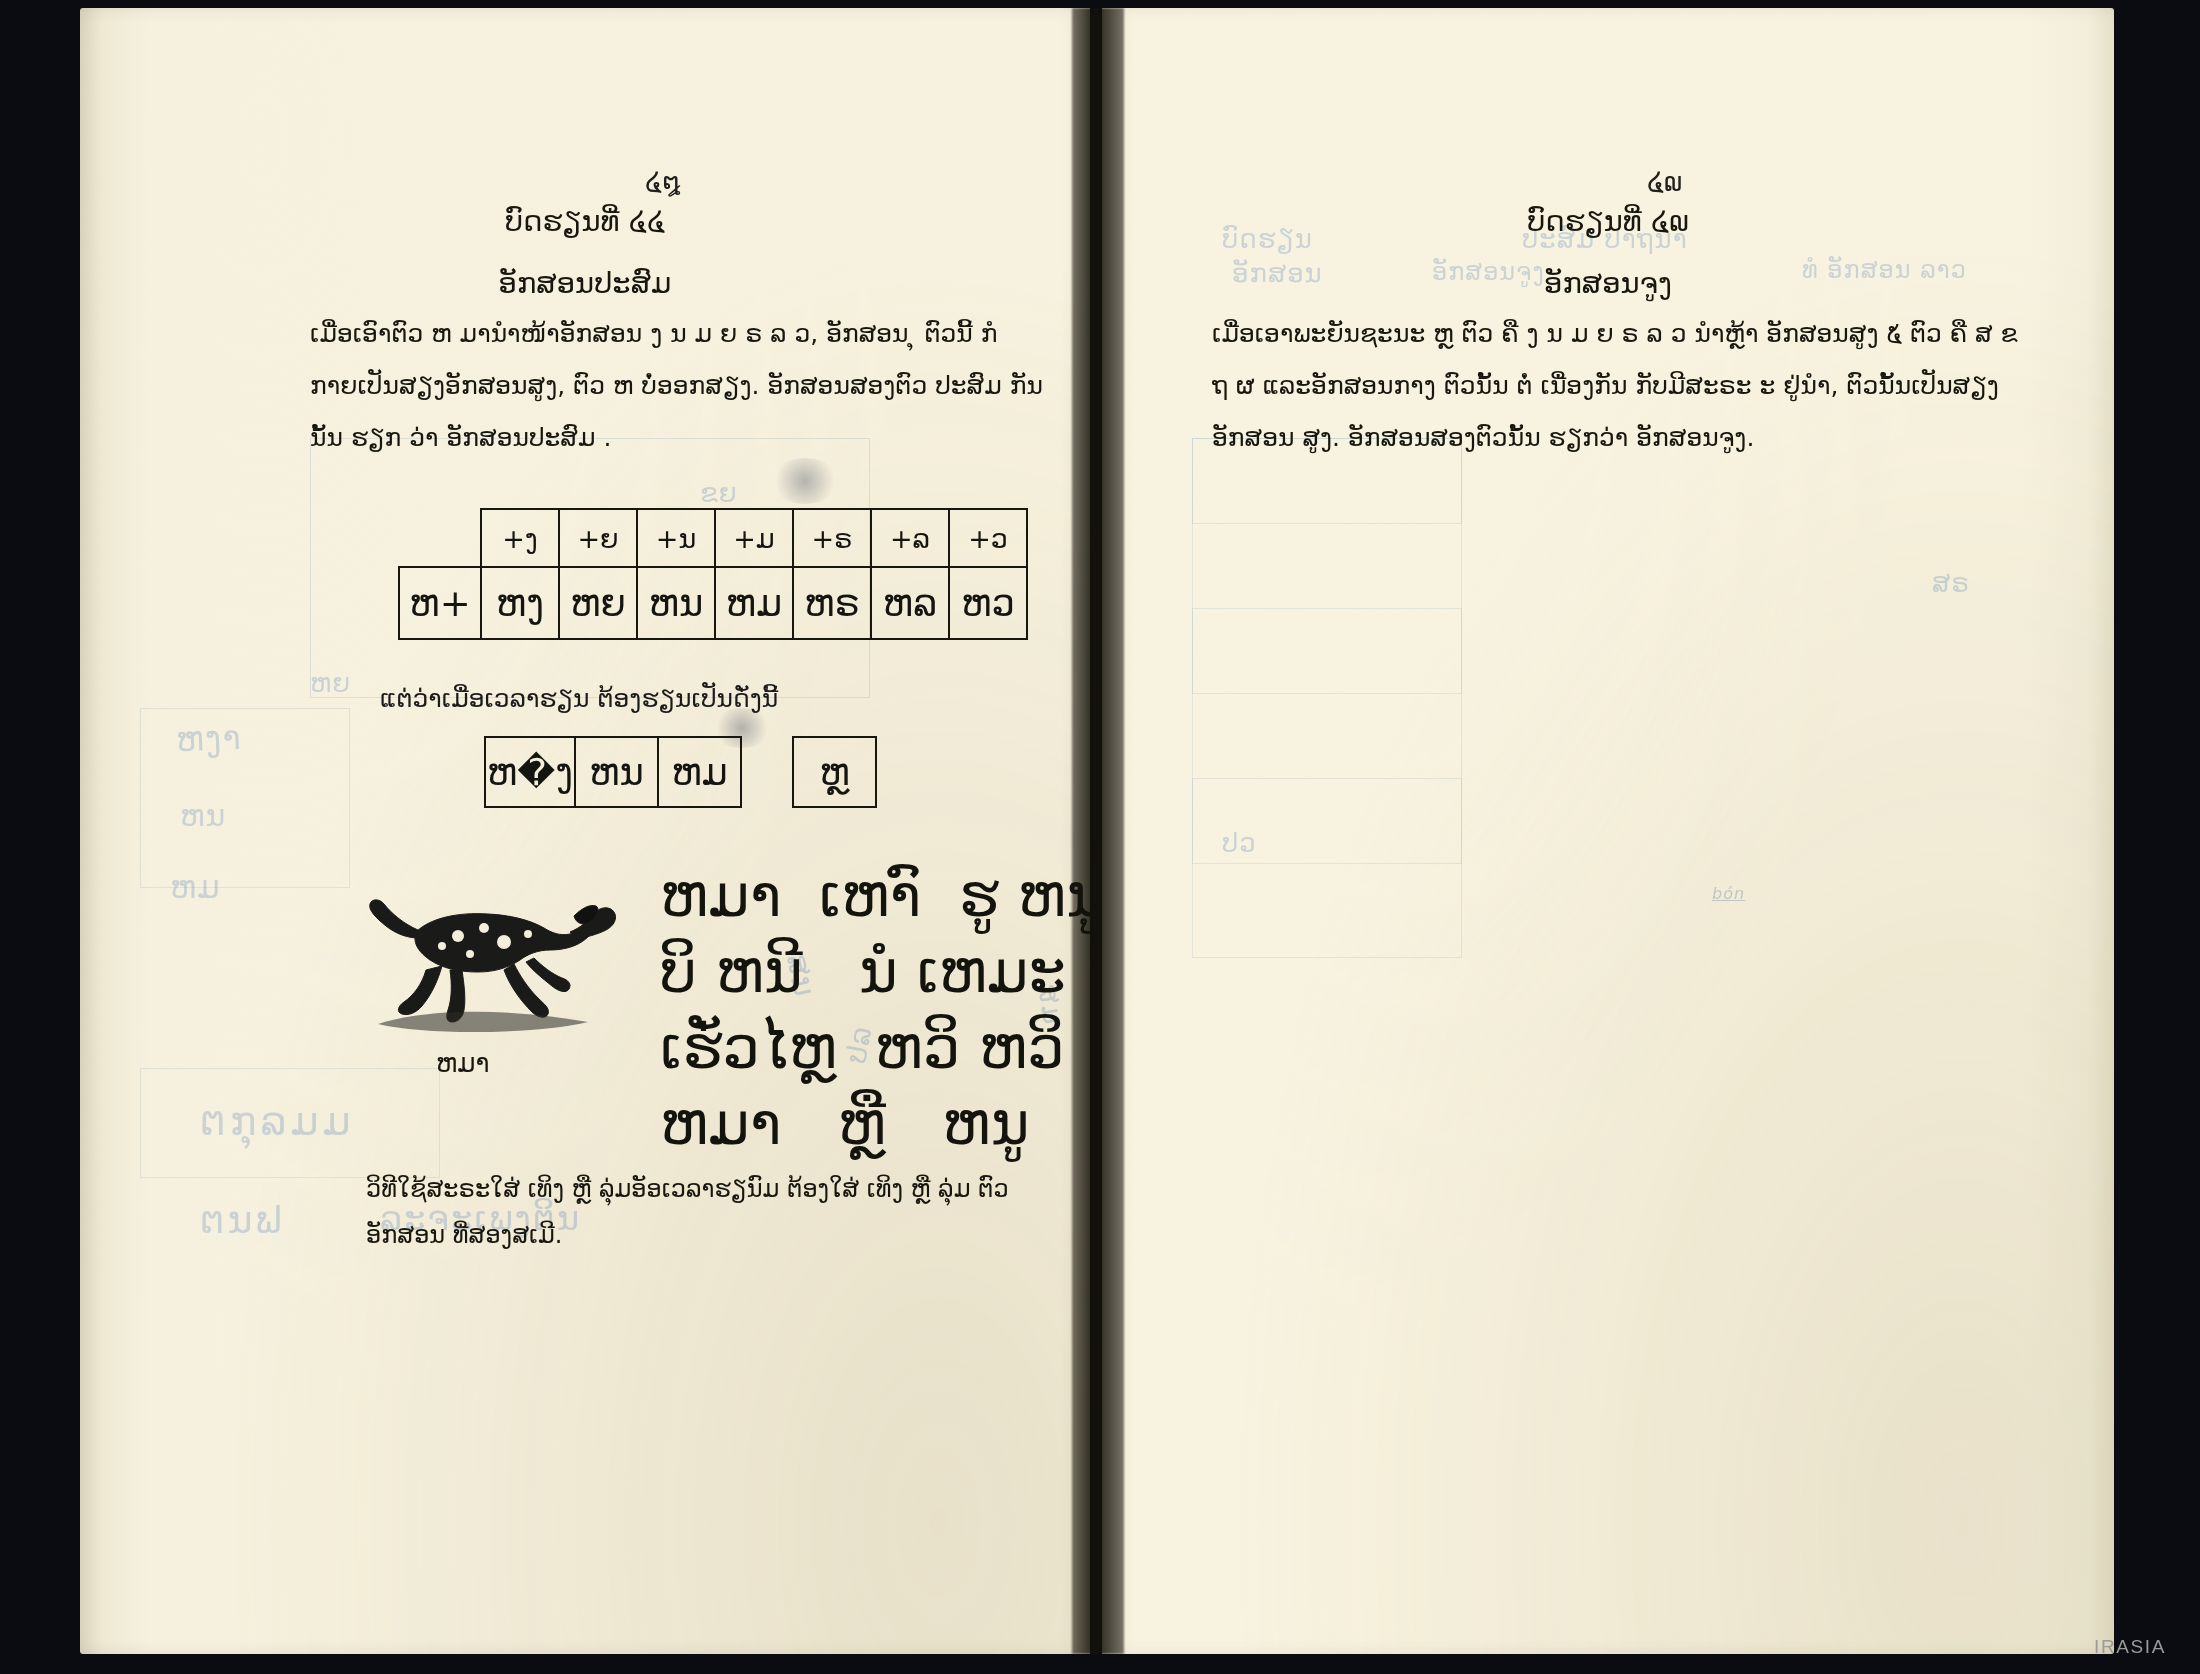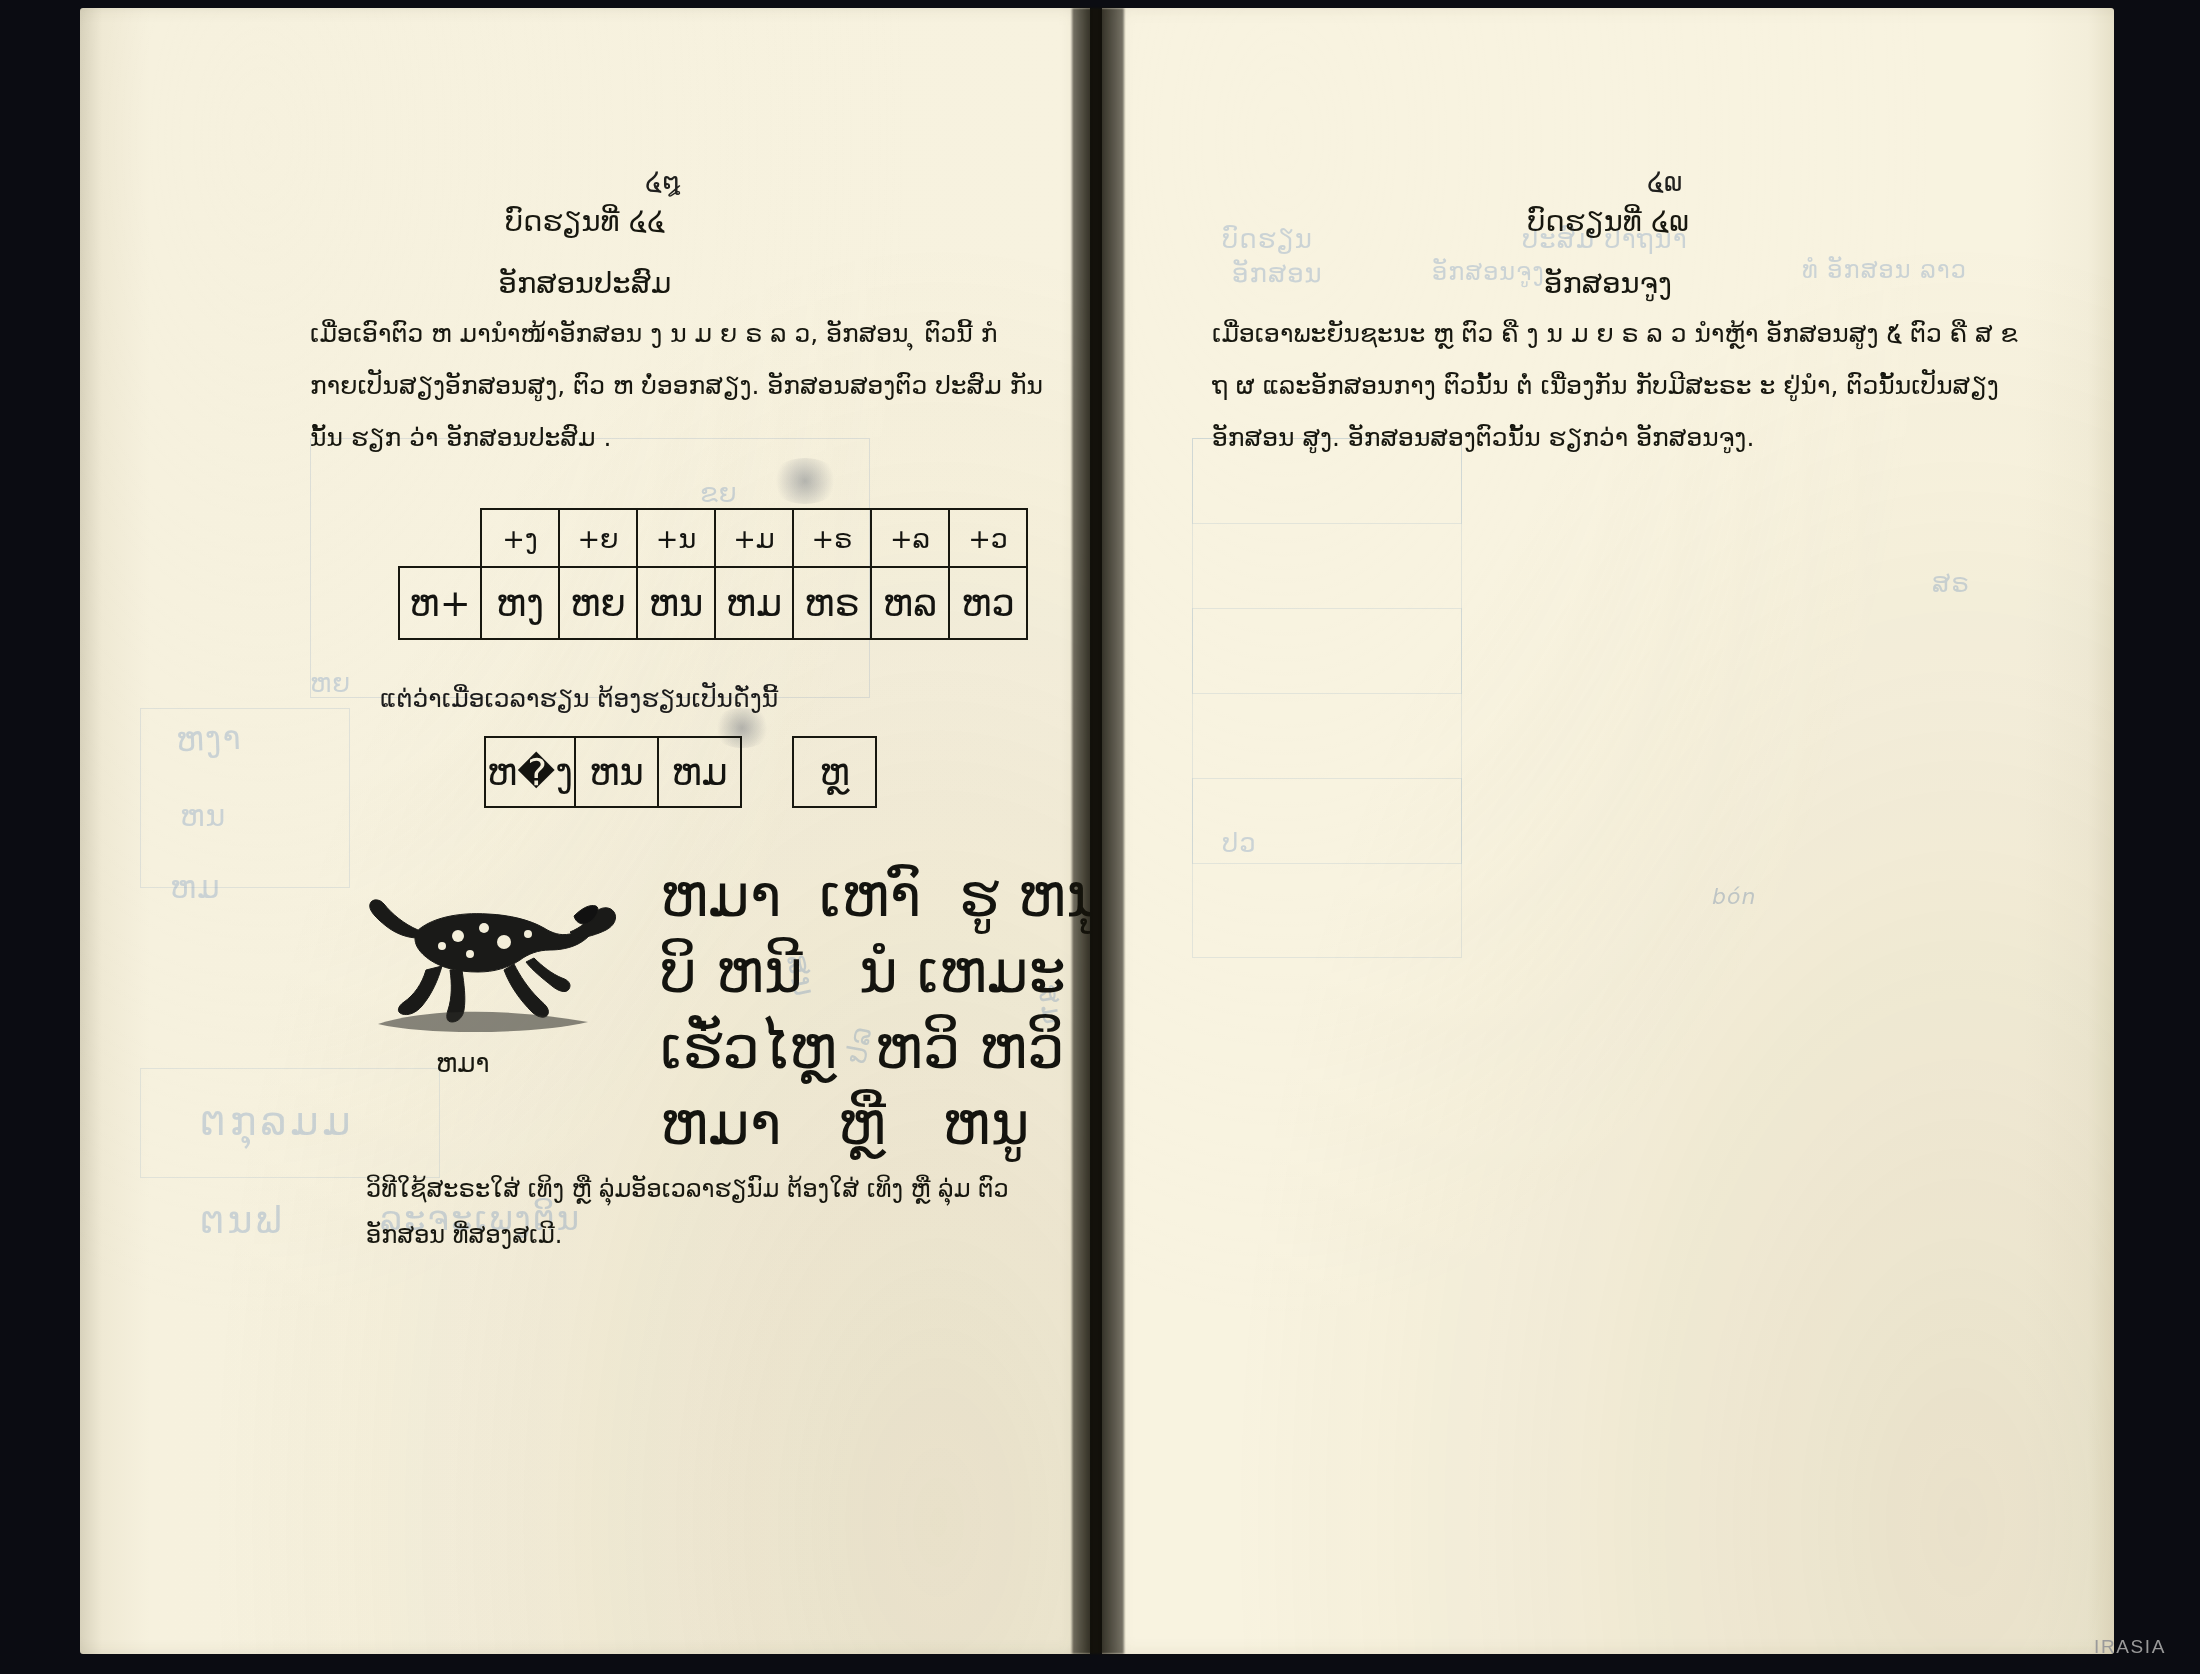--- a/index.html
+++ b/index.html
@@ -265,21 +265,21 @@
     <div class="grain"></div>
   </div>
 
   <div class="page" id="page-right">
 
     <div class="ghost" style="left:120px; top:216px; font-size:26px;">ບົດຮຽນ</div>
     <div class="ghost" style="left:130px; top:250px; font-size:26px;font-family:Liberation Serif, serif;">ອັກສອນ</div>
     <div class="ghost" style="left:420px; top:216px; font-size:26px;">ປະສົມ ປາຖນາ</div>
     <div class="ghost" style="left:330px; top:250px; font-size:24px;">ອັກສອນຈູງ</div>
     <div class="ghost" style="left:700px; top:248px; font-size:24px;">ທໍ ອັກສອນ ລາວ</div>
-    <div class="ghost" style="left:610px; top:876px; font-size:22px; font-style:italic; color:#7e96b4;">bón</div>
+    <div class="ghost" style="left:610px; top:876px; font-size:16px; font-style:italic; color:#7e96b4;text-decoration:underline;">bón</div>
     <div class="ghost" style="left:830px; top:560px; font-size:26px;">ສຣ</div>
     <div class="ghost" style="left:120px; top:820px; font-size:26px;">ປວ</div>
     <div class="ghost-block" style="left:90px; top:430px; width:270px; height:520px; opacity:.4;"></div>
     <div class="ghost-block" style="left:90px; top:430px; width:270px; height:86px; opacity:.4;"></div>
     <div class="ghost-block" style="left:90px; top:600px; width:270px; height:86px; opacity:.4;"></div>
     <div class="ghost-block" style="left:90px; top:770px; width:270px; height:86px; opacity:.4;"></div>
 
     <div class="pg-num lao" style="left:545px; top:158px;">໔໙</div>
     <div class="head-line lao" style="top:196px;">ບົດຮຽນທີ່ ໔໙</div>
     <div class="head-line lao" style="top:258px;">ອັກສອນຈູງ</div>

